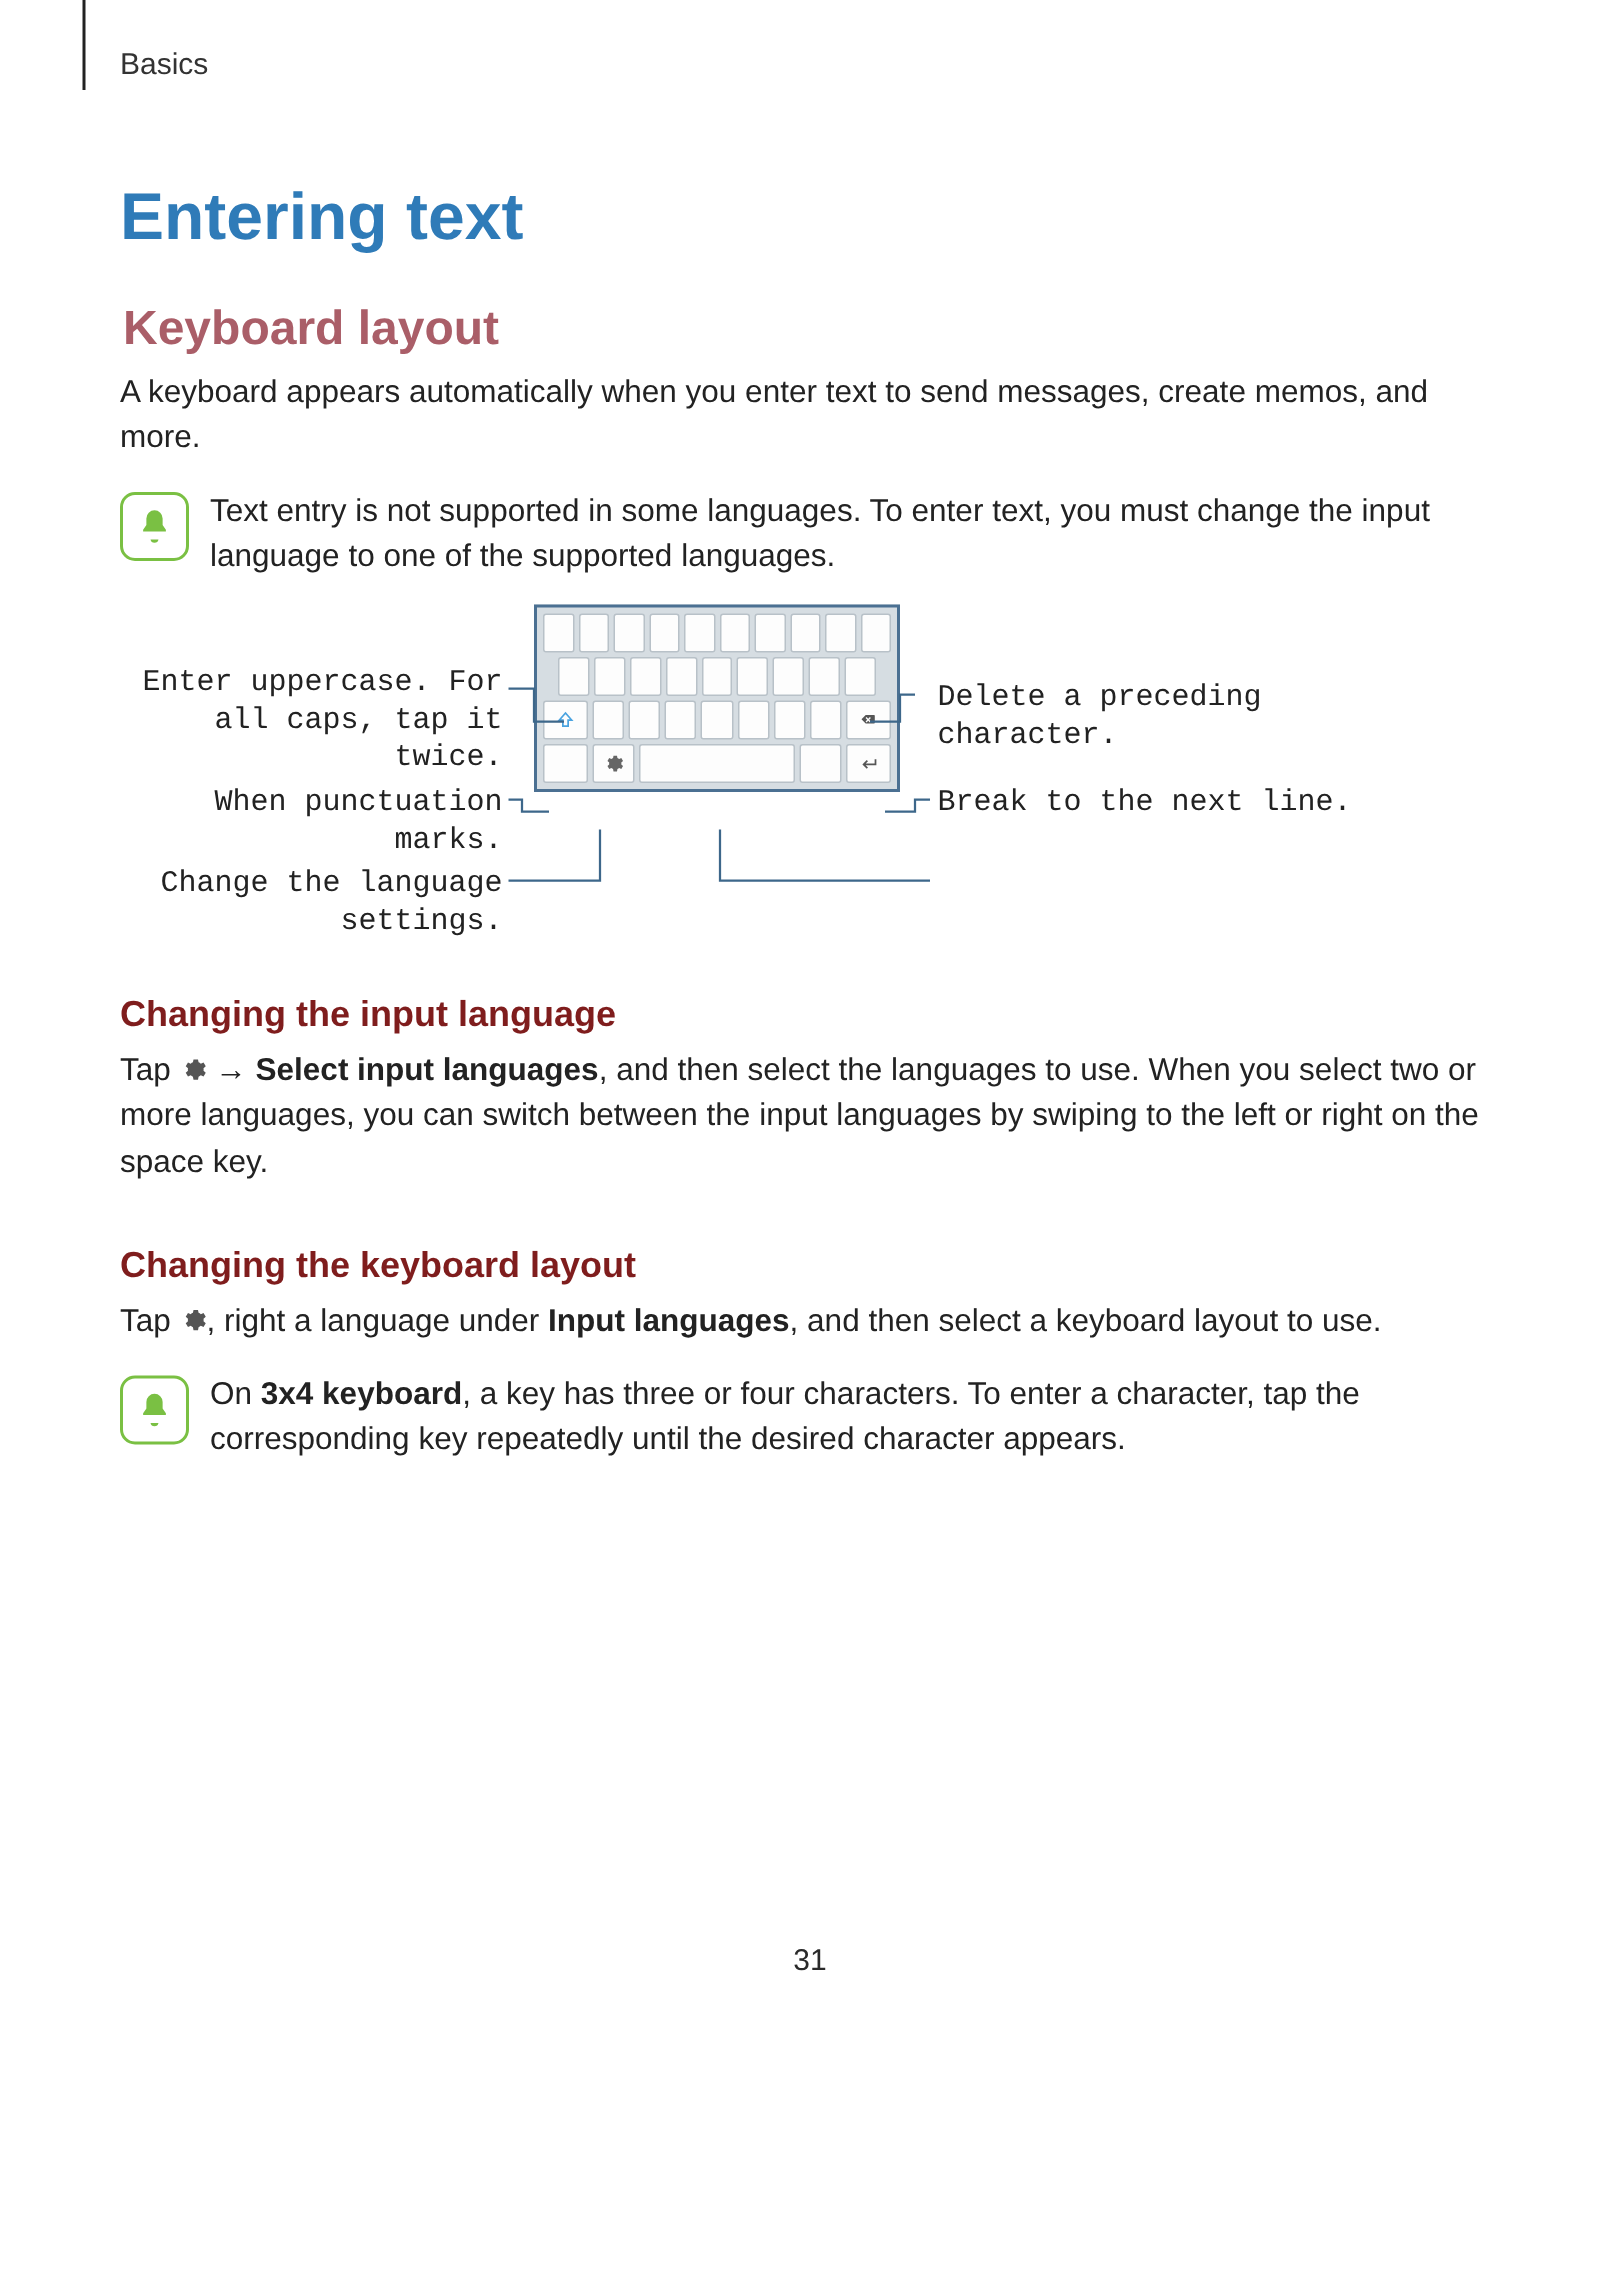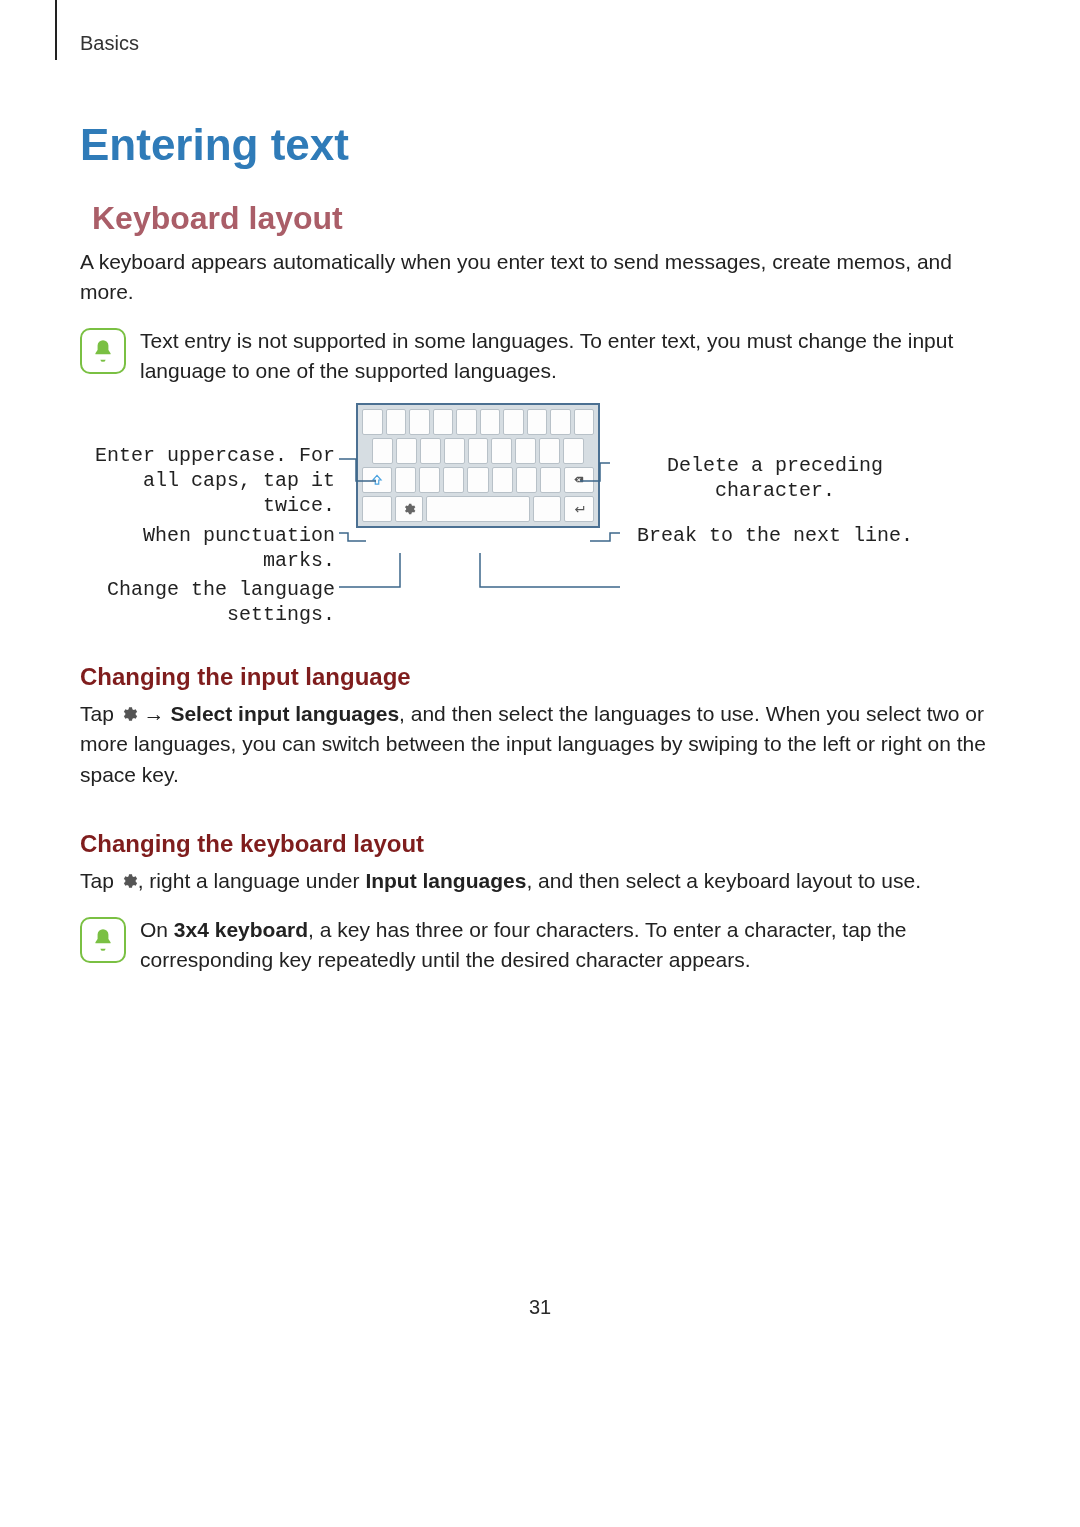--- a/index.html
+++ b/index.html
@@ -36,21 +36,21 @@
   h1.title {
     color: #2f7bb8;
     font-size: 44px;
     font-weight: 700;
     margin: 90px 0 30px 0;
   }
   h2.section {
     color: #aa5e68;
     font-size: 32px;
     font-weight: 700;
-    margin: 20px 0 10px 12px;
+    margin: 20px 0 10px 2px;
   }
   p.body {
     font-size: 21px;
     line-height: 1.45;
     margin: 8px 0 18px 0;
     color: #222;
   }
   h3.sub {
     font-size: 24px;
     font-weight: 700;
@@ -130,21 +130,21 @@
   .kbd-row.r4 .key.enter{ flex: 0 0 30px; }
   .key svg { width: 14px; height: 14px; }
   .callout {
     position: absolute;
     font-size: 20px;
     color: #222;
     line-height: 1.25;
     font-family: Liberation Mono, monospace;
   }
   .callout.left  { text-align: right; }
-  .callout.right { text-align: center; }
+  .callout.right { text-align: left; }
   svg.leader { position:absolute; left:0; top:0; width:920px; height:220px; pointer-events:none; }
   svg.leader path { stroke:#3d678a; stroke-width:1.5; fill:none; }
   .page-num {
     position: absolute;
     bottom: 42px;
     left: 0; right: 0;
     text-align: center;
     font-size: 20px;
     color: #2a2a2a;
   }

